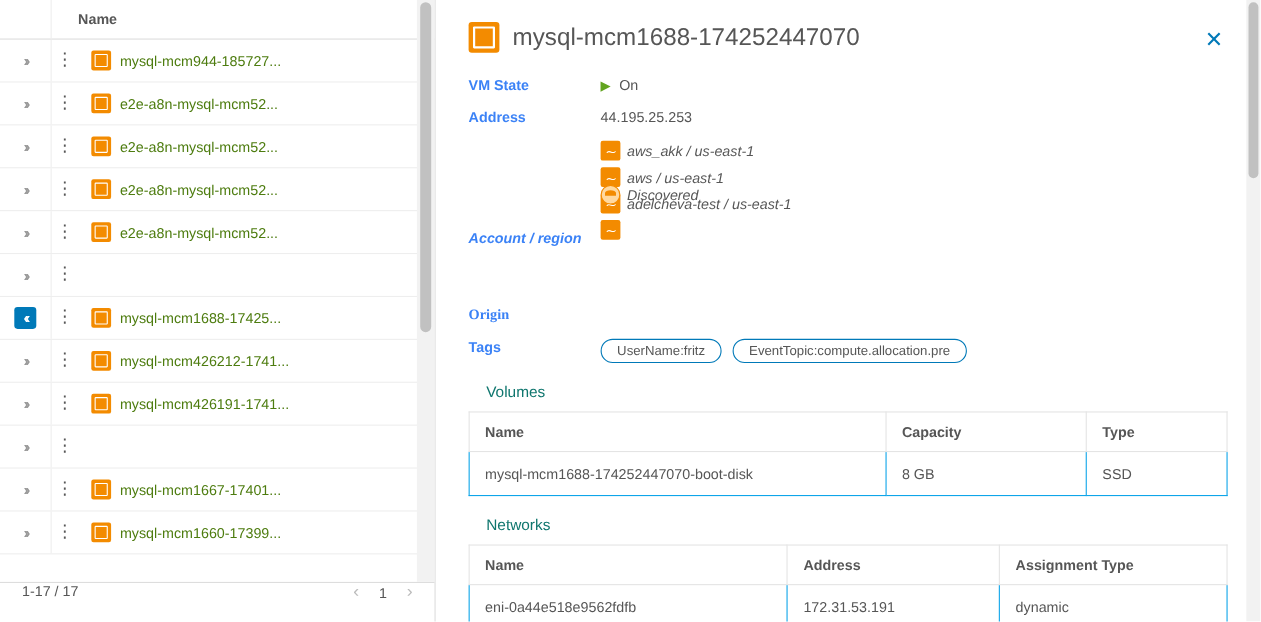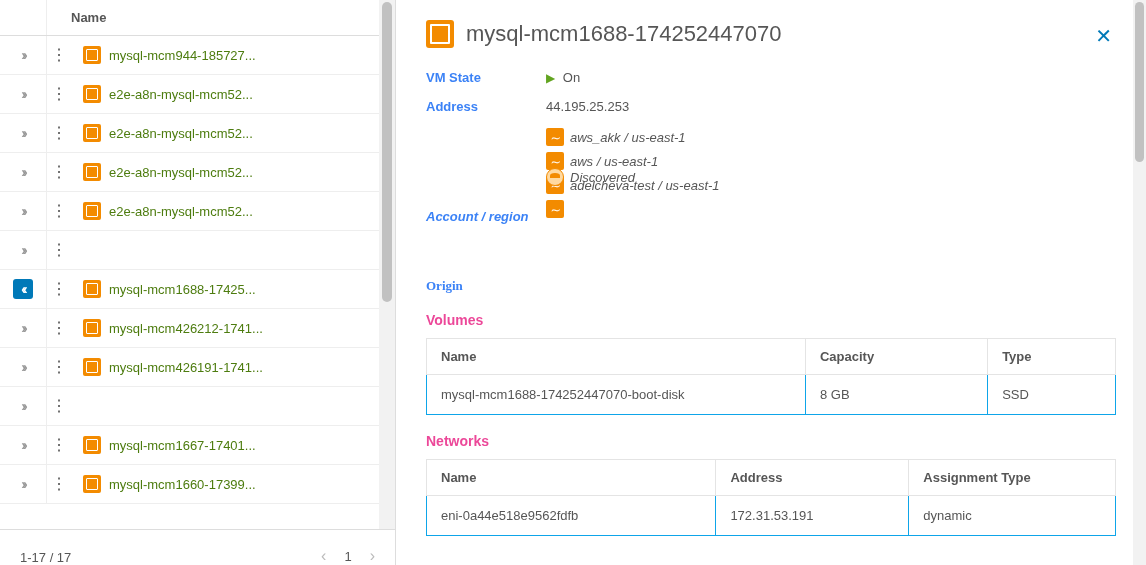--- a/index.html
+++ b/index.html
@@ -74,21 +74,21 @@
   .list-scroll {
     position:absolute; top:0; right:0; width:16px; height: calc(100% - 36px);
     background:#f2f2f2;
   }
   .list-scroll .thumb {
     width:10px; margin:2px auto; background:#c1c1c1; border-radius:5px;
     height:300px;
   }
   .pager {
     height:36px; border-top:1px solid #ddd;
-    display:flex; align-items:flex-end; justify-content:space-between;
+    display:flex; align-items:flex-start; justify-content:space-between;
     padding:0 20px; font-size:13px;
   }
   .pager-right { display:flex; align-items:center; gap:18px; color:#999;}
   .pager-right .pg { color:#565656;}
   .chev { font-size:16px; color:#bbb;}
 
   
   .detail-panel {
     flex:1; padding:20px 30px 0 30px; position:relative; overflow:hidden;
   }
@@ -117,21 +117,21 @@
     display:inline-flex; align-items:center; justify-content:center;
     color:#fff; font-size:9px; font-weight:bold;}
   .origin-icon { display:inline-block; width:18px; height:18px;
     border-radius:50%; background:#ffd9a0; border:1.5px solid #f38b00;
     position:relative;}
   .origin-icon::after { content:""; position:absolute; top:4px; left:3px;
     width:10px; height:5px; border-radius:50% 50% 0 0; background:#f38b00;}
   .tag-pills { display:flex; gap:10px;}
   .pill { border:1px solid #0079b8; color:#565656; border-radius:12px;
     padding:3px 14px; font-size:12px;}
-  .section-h { font-weight:700; color:#ec4899; margin:18px 0 10px 0; font-size:14px;}
+  .section-h { font-weight:400; color:#0f766e; margin:18px 0 10px 16px; font-size:14px;}
   table.inner { width:100%; border-collapse:collapse; font-size:13px;}
   table.inner th { text-align:left; color:#565656; font-weight:600;
     padding:10px 14px; border:1px solid #e4e4e4; background:#fff;}
   table.inner td { padding:12px 14px; border:1px solid #0ea5e9; color:#565656;}
   .right-scroll {
     position:absolute; top:0; right:0; width:13px; height:100%;
     background:#f2f2f2;
   }
   .right-scroll .thumb { width:9px; margin:2px auto; height:160px;
     background:#c1c1c1; border-radius:5px;}
@@ -344,20 +344,27 @@
         <span style="color:#565656;">Discovered</span>
       </div>
     </div>
 
     <div class="kv" style="margin-top:54px;font-family:Liberation Serif, serif;">
       <div class="k">Origin</div>
       <div class="v"></div>
     </div>
 
 
+    <div class="kv">
+      <div class="k">Tags</div>
+      <div class="v tag-pills" id="tags">
+          <span class="pill">UserName:fritz</span>
+          <span class="pill">EventTopic:compute.allocation.pre</span>
+        </div>
+    </div>
 
     <div class="section-h">Volumes</div>
     <table class="inner">
       <thead>
           <tr>
         <th style="width:55%">Name</th>
         <th>Capacity</th>
         <th>Type</th>
       </tr>
         </thead>

